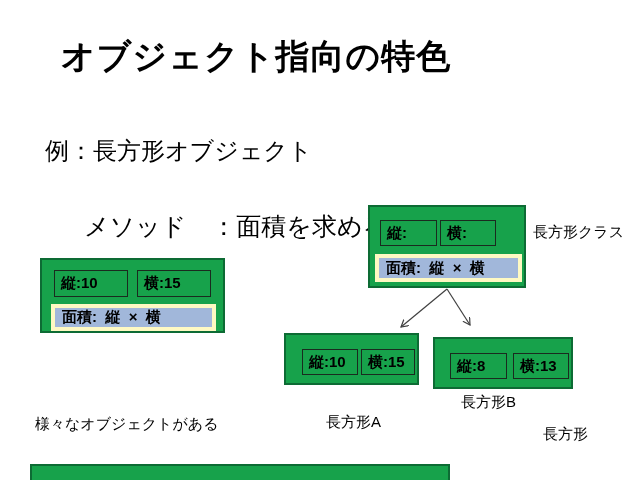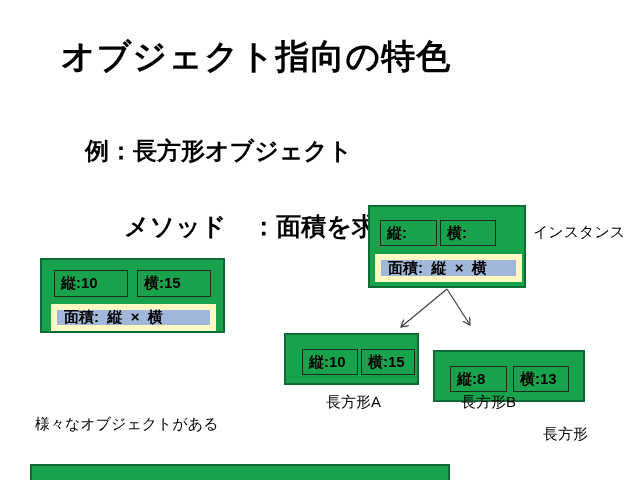--- a/index.html
+++ b/index.html
@@ -4,60 +4,60 @@
 <style>
   html,body{margin:0;padding:0;background:#fff;}
   .slide{
     position:relative;width:640px;height:480px;background:#ffffff;
     overflow:hidden;font-family:"Liberation Sans",sans-serif;color:#000;
   }
   .title{
     position:absolute;top:34px;left:0;width:512px;text-align:center;
     font-size:34px;font-weight:700;letter-spacing:1px;margin:0;
   }
-  .bodyline{position:absolute;font-size:24px;font-weight:700;white-space:pre;margin-left:40px;}
+  .bodyline{position:absolute;font-size:24px;font-weight:400;white-space:pre;}
   .line1{left:45px;top:135px;}
   .line2{left:84px;top:172px;}
   .line3{left:84px;top:210px;font-size:25px;}
 
   .gbox{
     position:absolute;background:#17a24b;border:2px solid #0d6b34;box-sizing:border-box;
   }
   .field{
     position:absolute;background:#17a24b;border:1px solid #1a2b1f;box-sizing:border-box;
     font-size:15px;font-weight:700;padding-left:6px;display:flex;align-items:center;
     white-space:pre;
   }
   .method{
-    position:absolute;background:#a1b7da;border:6px solid #fef9c3;box-sizing:border-box;
+    position:absolute;background:#a1b7da;border:4px solid #fef9c3;box-sizing:border-box;
     font-size:15px;font-weight:700;padding-left:7px;display:flex;align-items:center;
     white-space:pre;
   }
   .class-box{left:368px;top:205px;width:158px;height:83px;}
   .class-box .f1{left:10px;top:13px;width:57px;height:26px;}
   .class-box .f2{left:70px;top:13px;width:56px;height:26px;}
   .class-box .method{left:5px;top:47px;width:147px;height:28px;}
 
   .object-box{left:40px;top:258px;width:185px;height:75px;}
   .object-box .f1{left:12px;top:10px;width:74px;height:27px;}
   .object-box .f2{left:95px;top:10px;width:74px;height:27px;}
   .object-box .method{left:9px;top:44px;width:165px;height:27px;}
 
   .boxA{left:284px;top:333px;width:135px;height:52px;}
   .boxA .f1{left:16px;top:14px;width:56px;height:26px;}
   .boxA .f2{left:75px;top:14px;width:54px;height:26px;}
 
-  .boxB{left:433px;top:350px;width:152px;height:52px;}
+  .boxB{left:433px;top:337px;width:140px;height:52px;}
   .boxB .f1{left:15px;top:14px;width:57px;height:26px;}
   .boxB .f2{left:78px;top:14px;width:56px;height:26px;}
 
   .lbl{position:absolute;font-size:15px;font-weight:500;white-space:pre;line-height:19px;}
   .class-lbl{left:533px;top:222px;}
   .object-lbl{left:56px;top:344px;}
-  .lblA{left:326px;top:392px;}
+  .lblA{left:326px;top:412px;}
   .lblB{left:461px;top:392px;}
   .side-lbl{left:543px;top:386px;}
 
   .note{position:absolute;font-size:15px;font-weight:500;line-height:20px;white-space:pre;}
   .prop-note{left:35px;top:374px;}
   .inst-note{left:38px;top:436px;font-size:15.5px;}
 
   .arrows{position:absolute;left:0;top:0;width:640px;height:480px;pointer-events:none;}
 
   .bottom-bar{
@@ -73,21 +73,21 @@
   <h1 class="title">オブジェクト指向の特色</h1>
 
   <div class="bodyline line1">例：長方形オブジェクト</div>
   <div class="bodyline line3">メソッド　：面積を求める</div>
 
   <div class="gbox class-box">
     <div class="field f1">縦:</div>
     <div class="field f2">横:</div>
     <div class="method">面積:  縦  ×  横</div>
   </div>
-  <div class="lbl class-lbl">インスタンス</div>
+  <div class="lbl class-lbl">長方形クラス</div>
 
   <div class="gbox object-box">
     <div class="field f1">縦:10</div>
     <div class="field f2">横:15</div>
     <div class="method">面積:  縦  ×  横</div>
   </div>
 
   <div class="gbox boxA">
     <div class="field f1">縦:10</div>
     <div class="field f2">横:15</div>

